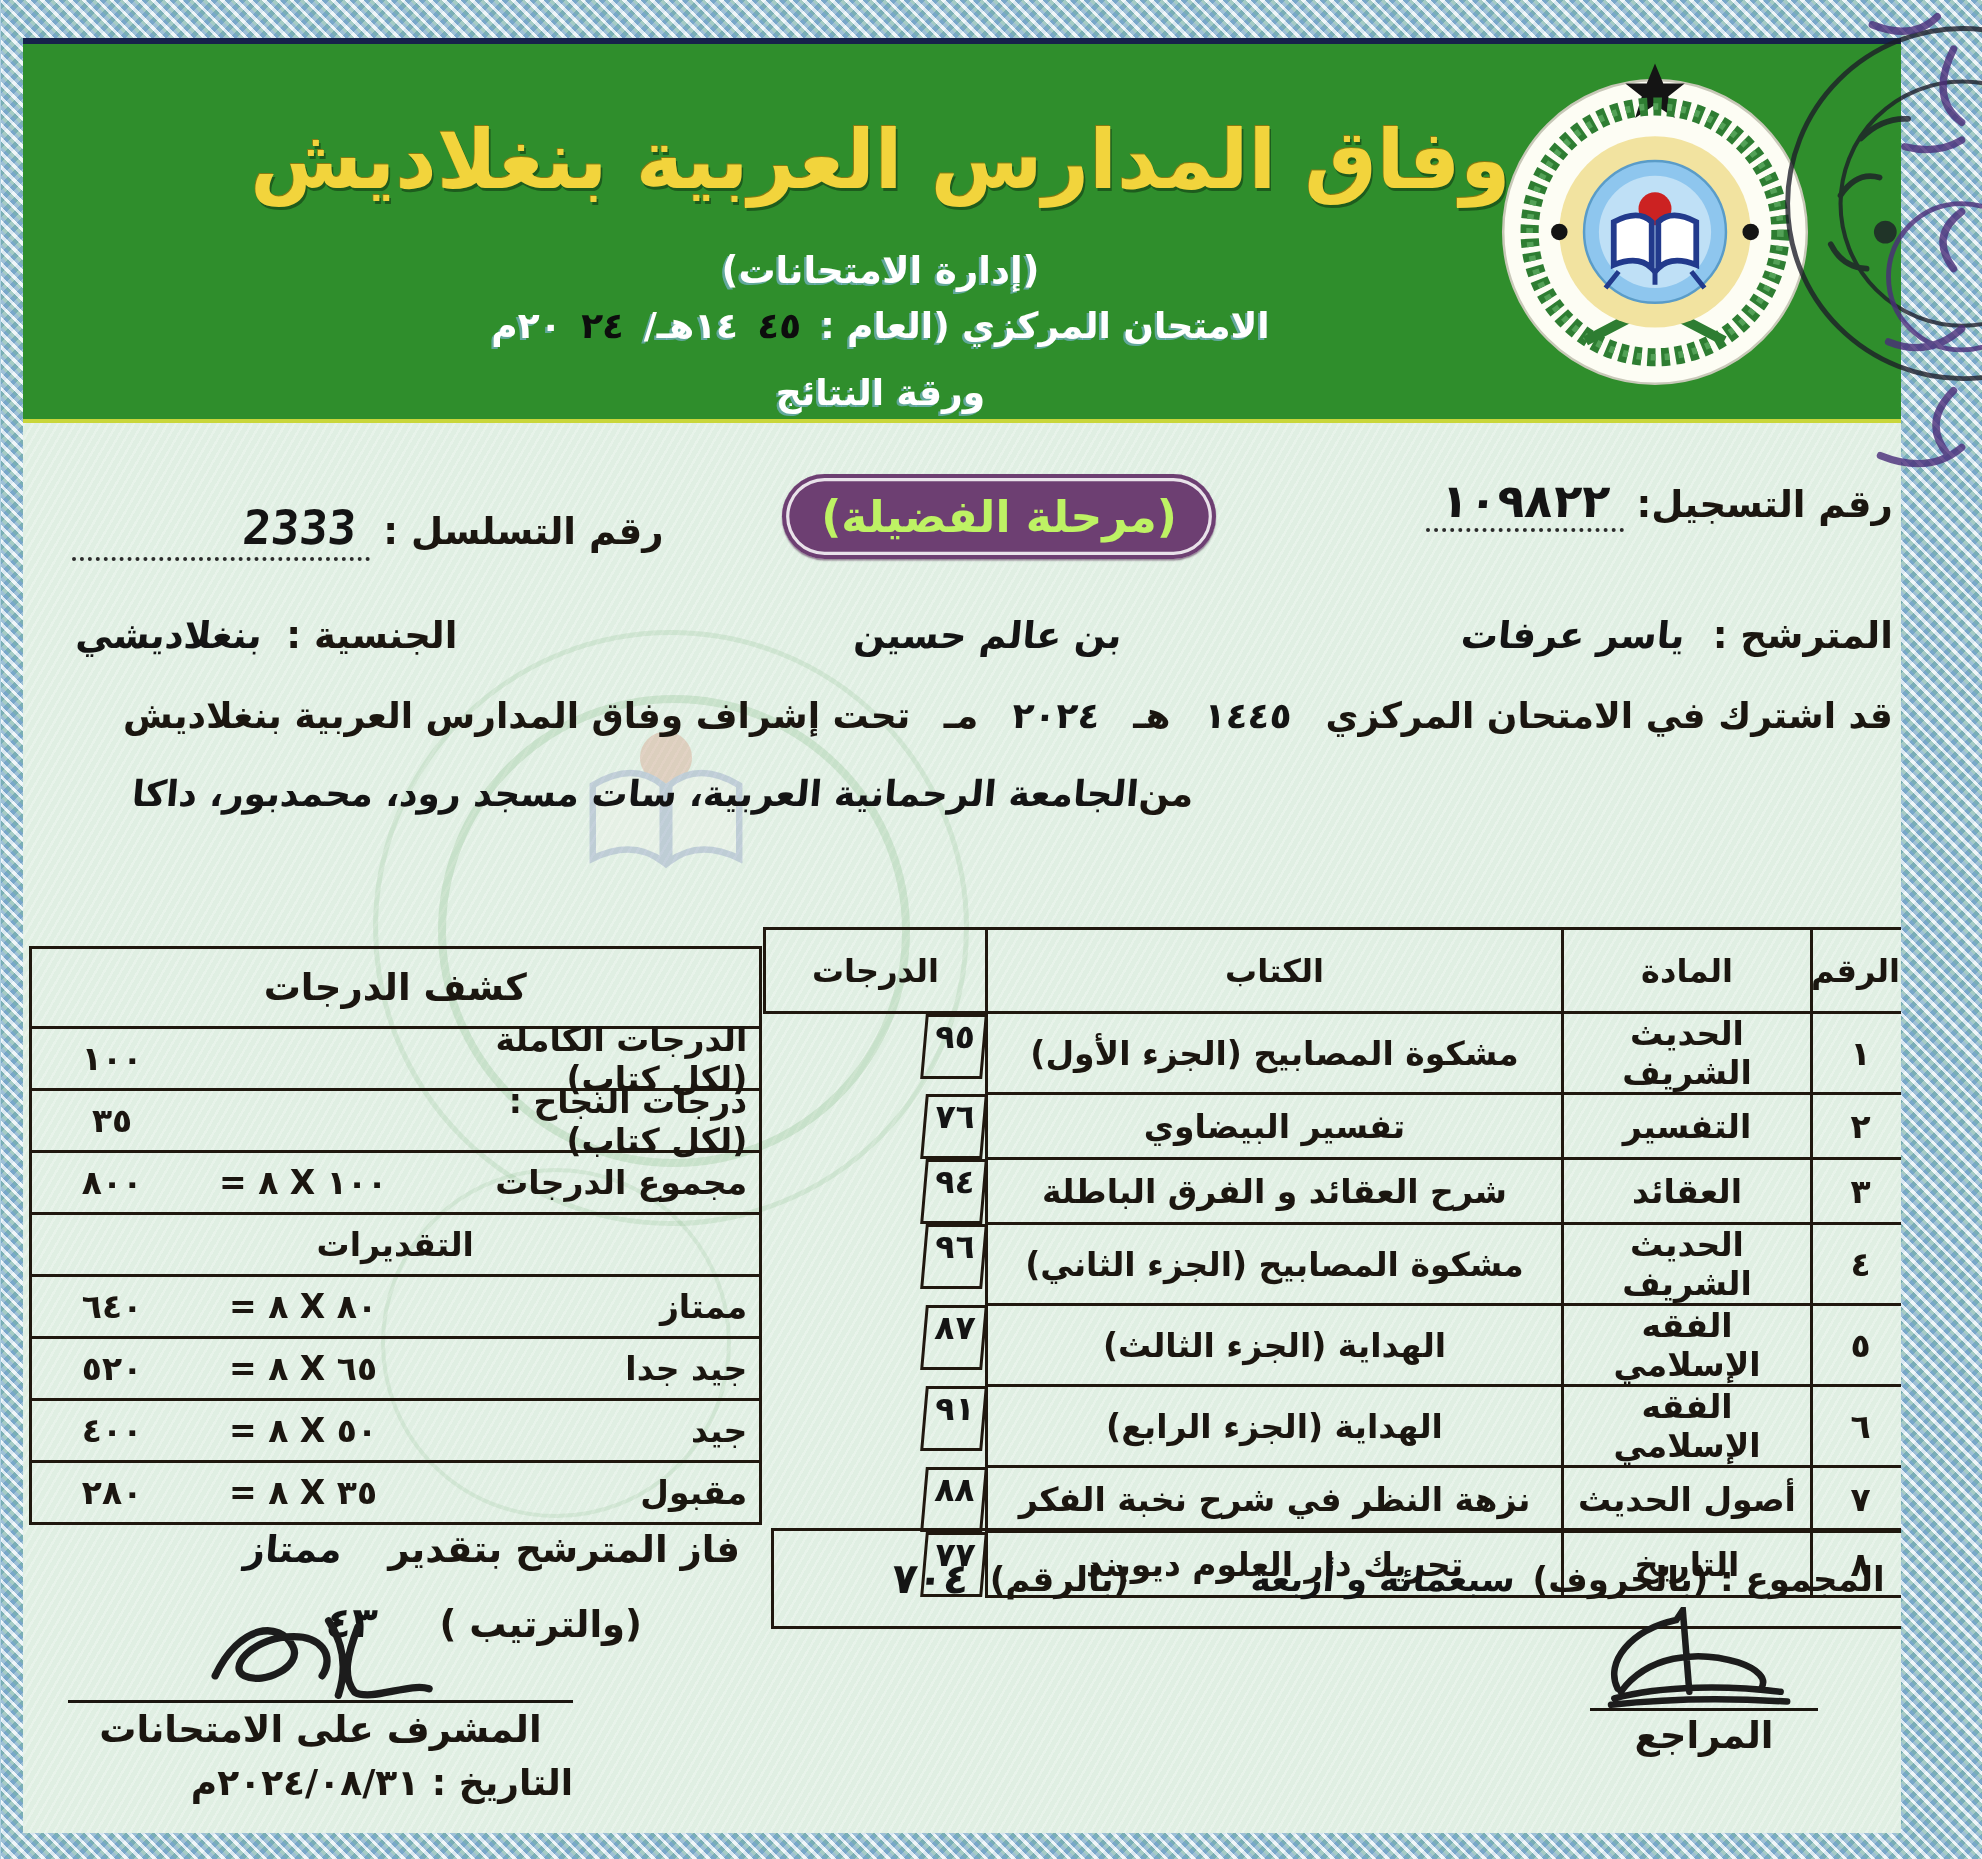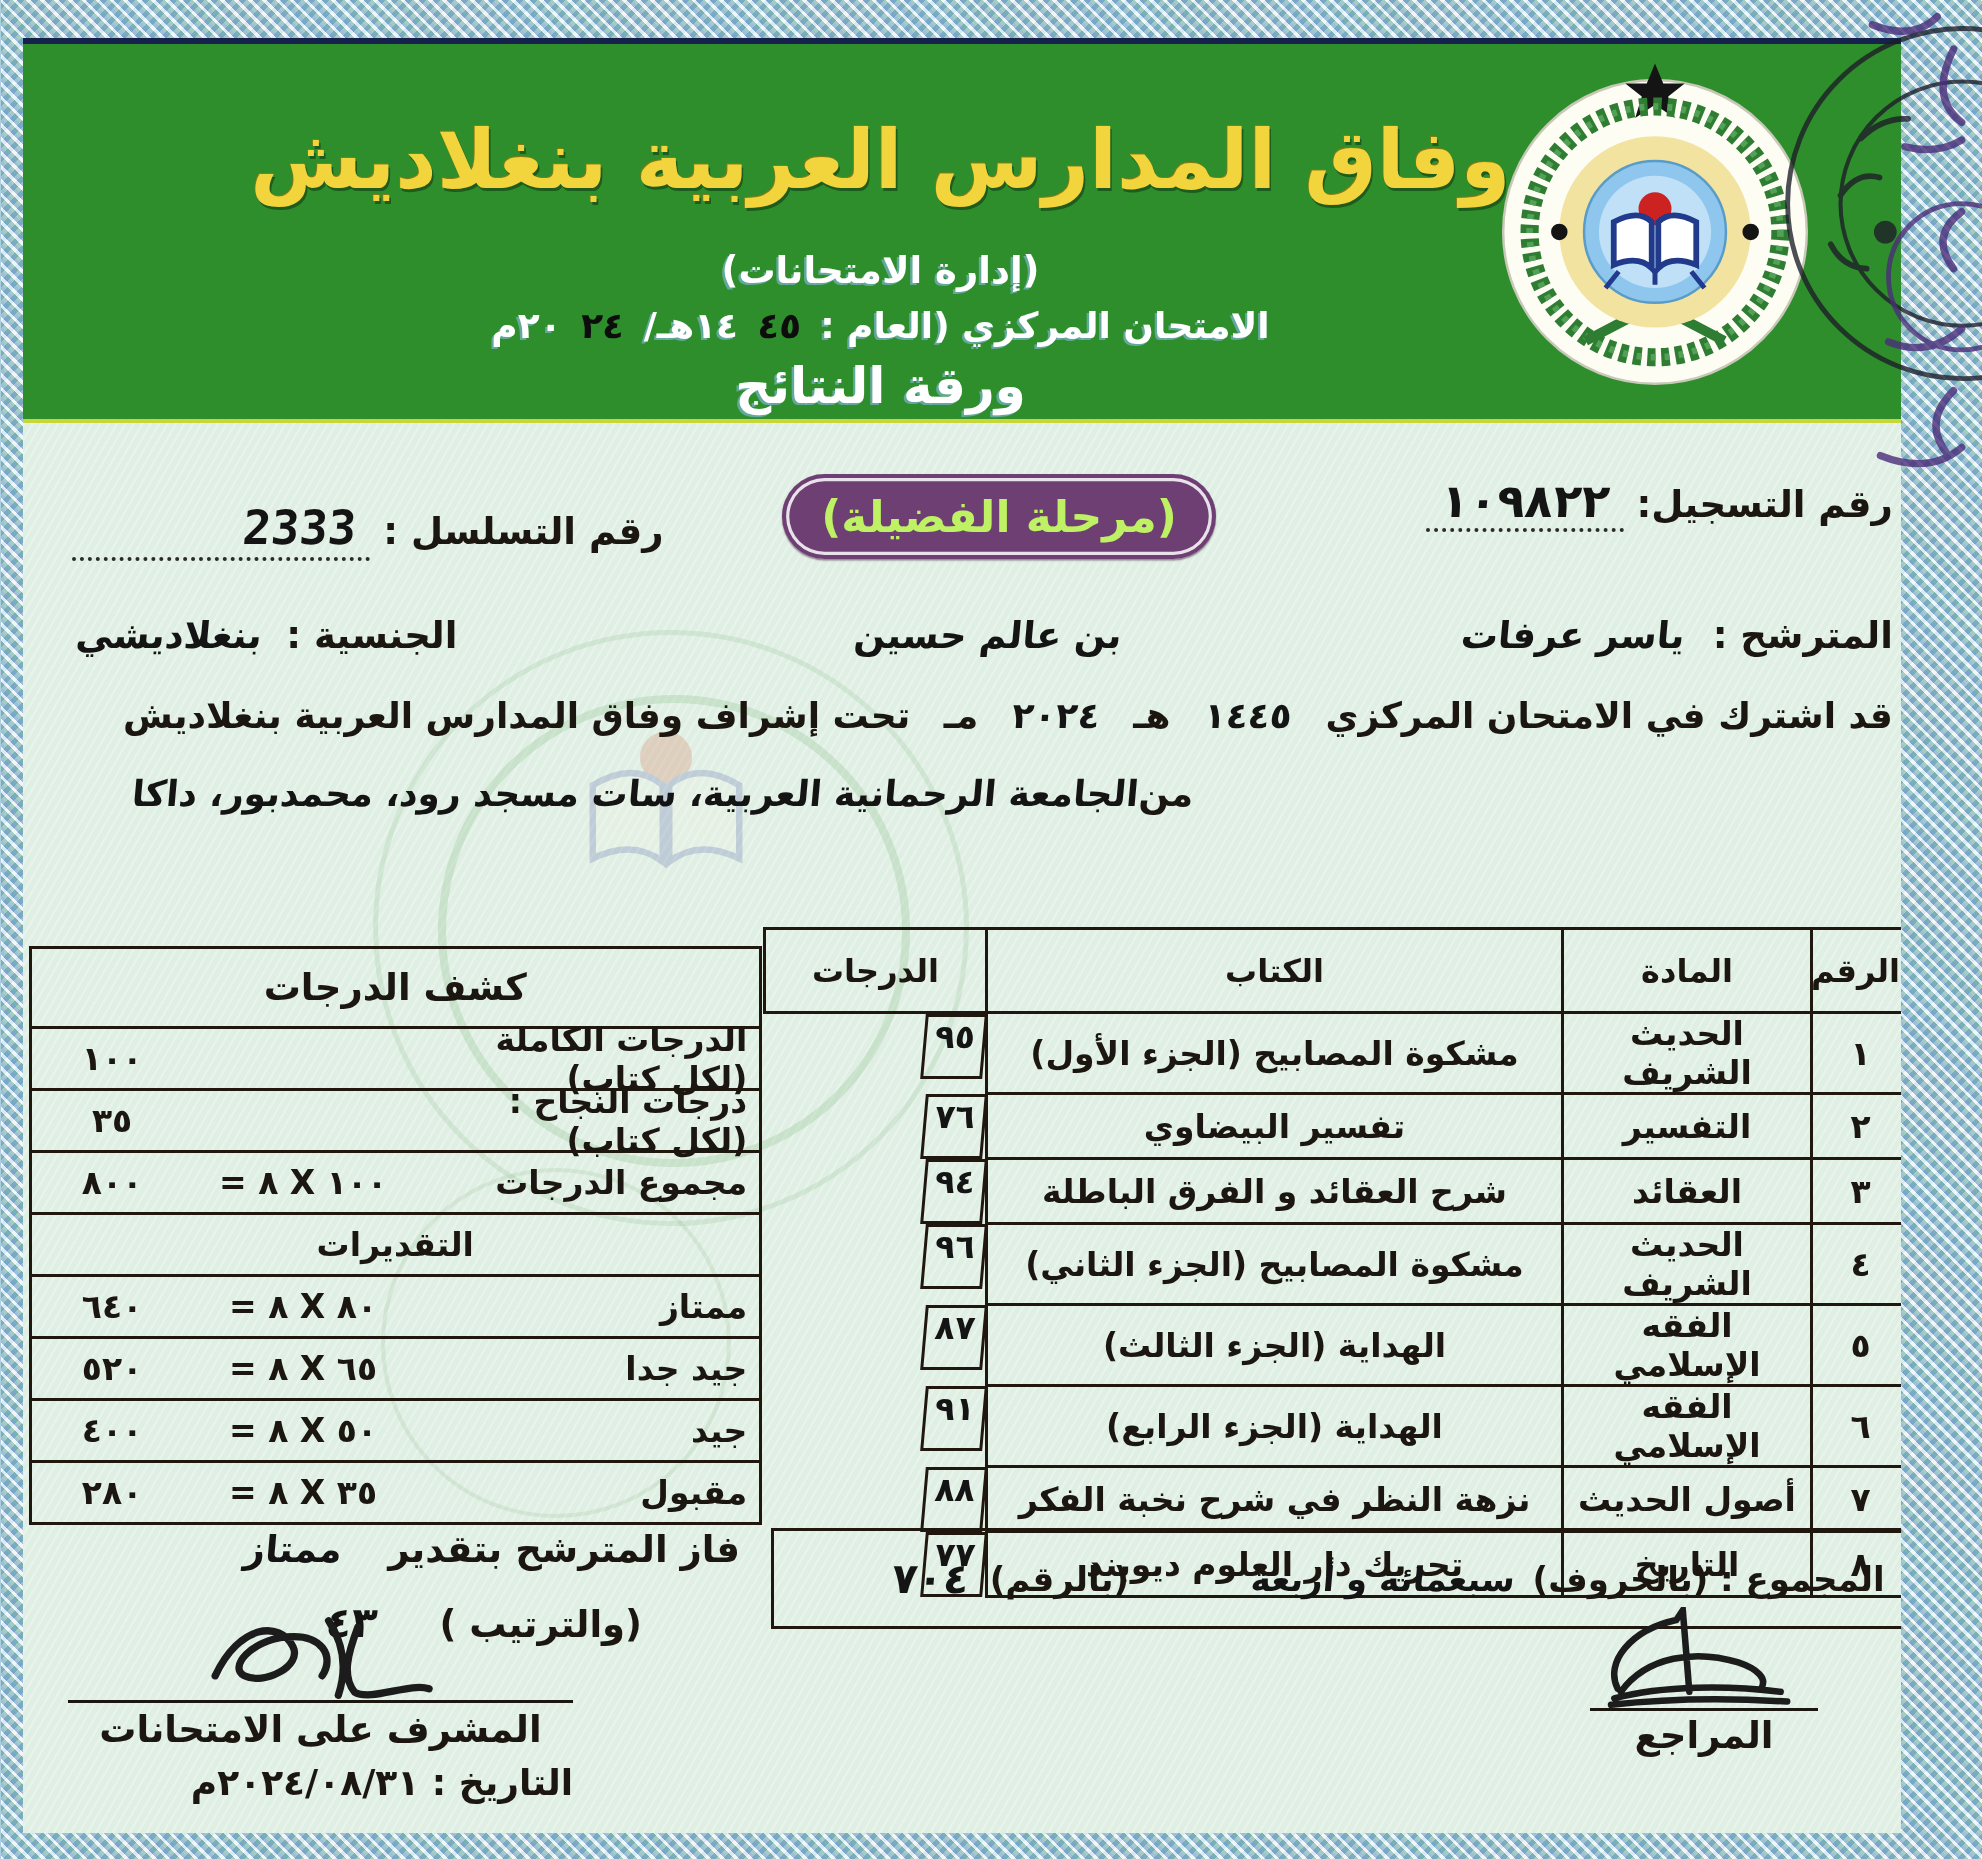--- a/index.html
+++ b/index.html
@@ -25,21 +25,21 @@
   }
   .band .center-line{position:absolute;left:0;right:163px;text-align:center;font-weight:bold;}
   .bismillah{top:23px;font-size:29px;color:#fff;text-shadow:-1.6px 1.6px 0 rgba(150,200,255,.5);}
   .org-title{
     top:69px;font-size:81px;color:#f2d43c;letter-spacing:1.6px;
     text-shadow:1.6px 3.3px 0 #1d5c1d, -0.8px -0.8px 0 #8a7a10;
   }
   .hdr-sub{color:#fff;text-shadow:-2.4px 2.4px 0 rgba(140,190,250,.55);}
   .idara{top:205px;font-size:37px;}
   .examline{top:261px;font-size:36px;}
-  .waraqa{top:313px;font-size:50px;letter-spacing:2.4px;}
+  .waraqa{top:328px;font-size:36px;letter-spacing:2.4px;}
   .hw-black{color:#0d0d0d;font-weight:bold;text-shadow:none;display:inline-block;transform:skewX(-4deg);padding:0 6.5px;}
   
   .logo{position:absolute;left:1467px;top:13px;width:330px;height:330px;}
   
   .stamp{position:absolute;pointer-events:none;}
   
   .hw{font-weight:bold;display:inline-block;transform:skewX(-5deg);color:#141414;}
   
   .blk{position:absolute;color:#1b1610;font-weight:bold;white-space:nowrap;z-index:2;}
   .fs44{font-size:36px;}

